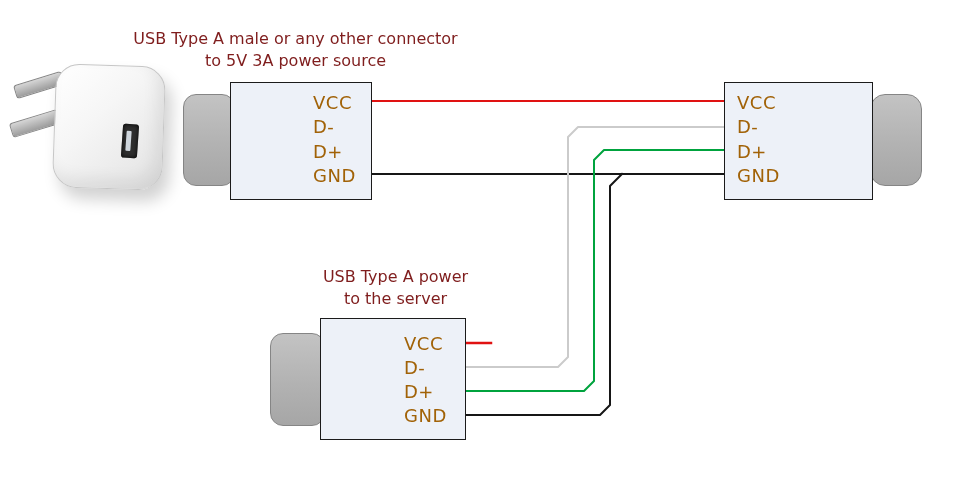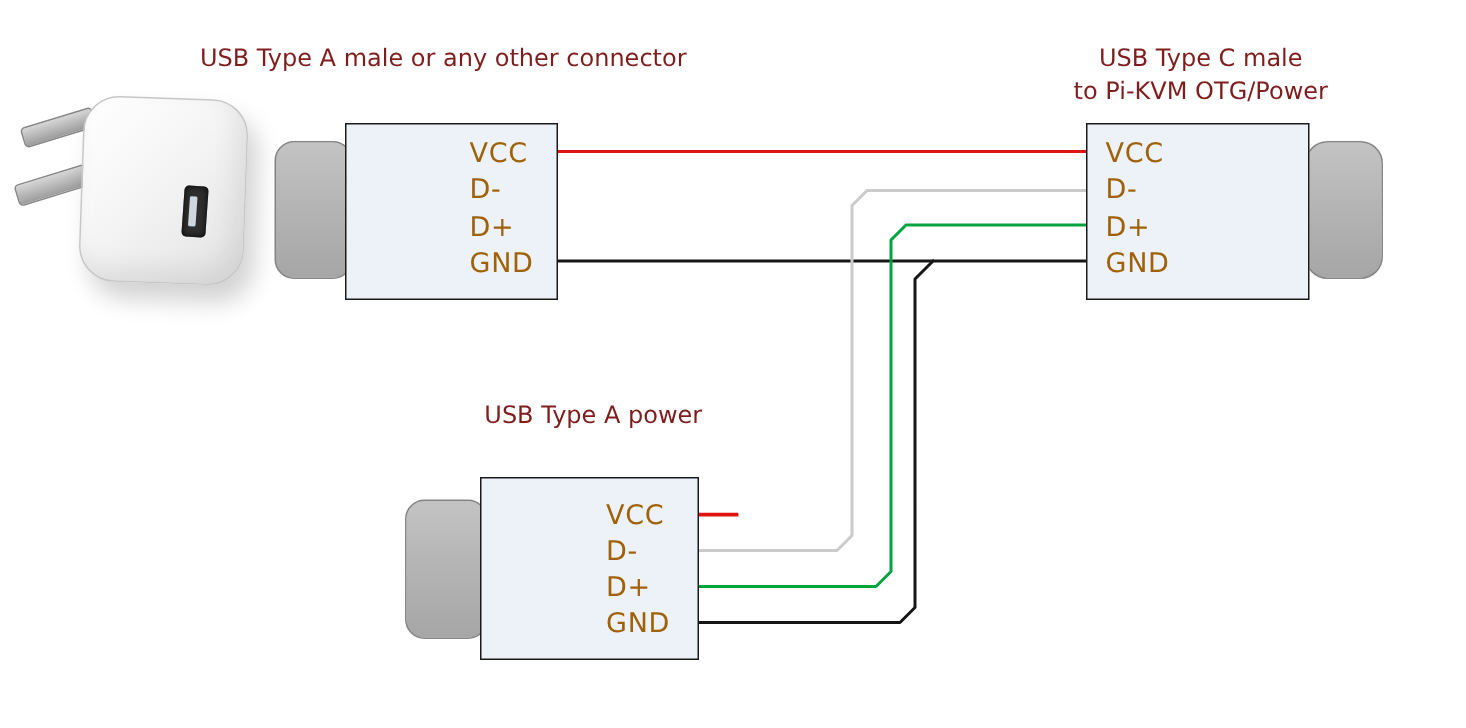--- a/index.html
+++ b/index.html
@@ -109,27 +109,25 @@
     <div class="prong prong-1"></div>
     <div class="prong prong-2"></div>
     <div class="charger-body"></div>
     <div class="usb-port">
       <div class="usb-port-inner"></div>
     </div>
   </div>
 
   <div class="title title-power">
     <div>USB Type A male or any other connector</div>
-  </div>
-  <div class="title title-pikvm">
-    <div>USB Type C male</div>
-    <div>to Pi-KVM OTG/Power</div>
+    <div>to 5V 3A power source</div>
   </div>
   <div class="title title-server">
     <div>USB Type A power</div>
+    <div>to the server</div>
   </div>
 
   <div class="tab tab-left"></div>
   <div class="tab tab-right"></div>
   <div class="tab tab-bottom"></div>
 
   <svg class="wires" width="977" height="485" viewBox="0 0 977 485">
     <polyline stroke="#e01212" points="372,101 724,101" fill="none" stroke-width="2" stroke-linecap="square"></polyline>
     <polyline stroke="#161616" points="372,174 724,174" fill="none" stroke-width="2" stroke-linecap="square"></polyline>
     <polyline stroke="#cbcbcb" points="466,367 558,367 568,357 568,137 578,127 724,127" fill="none" stroke-width="2" stroke-linecap="square" stroke-linejoin="round"></polyline>

